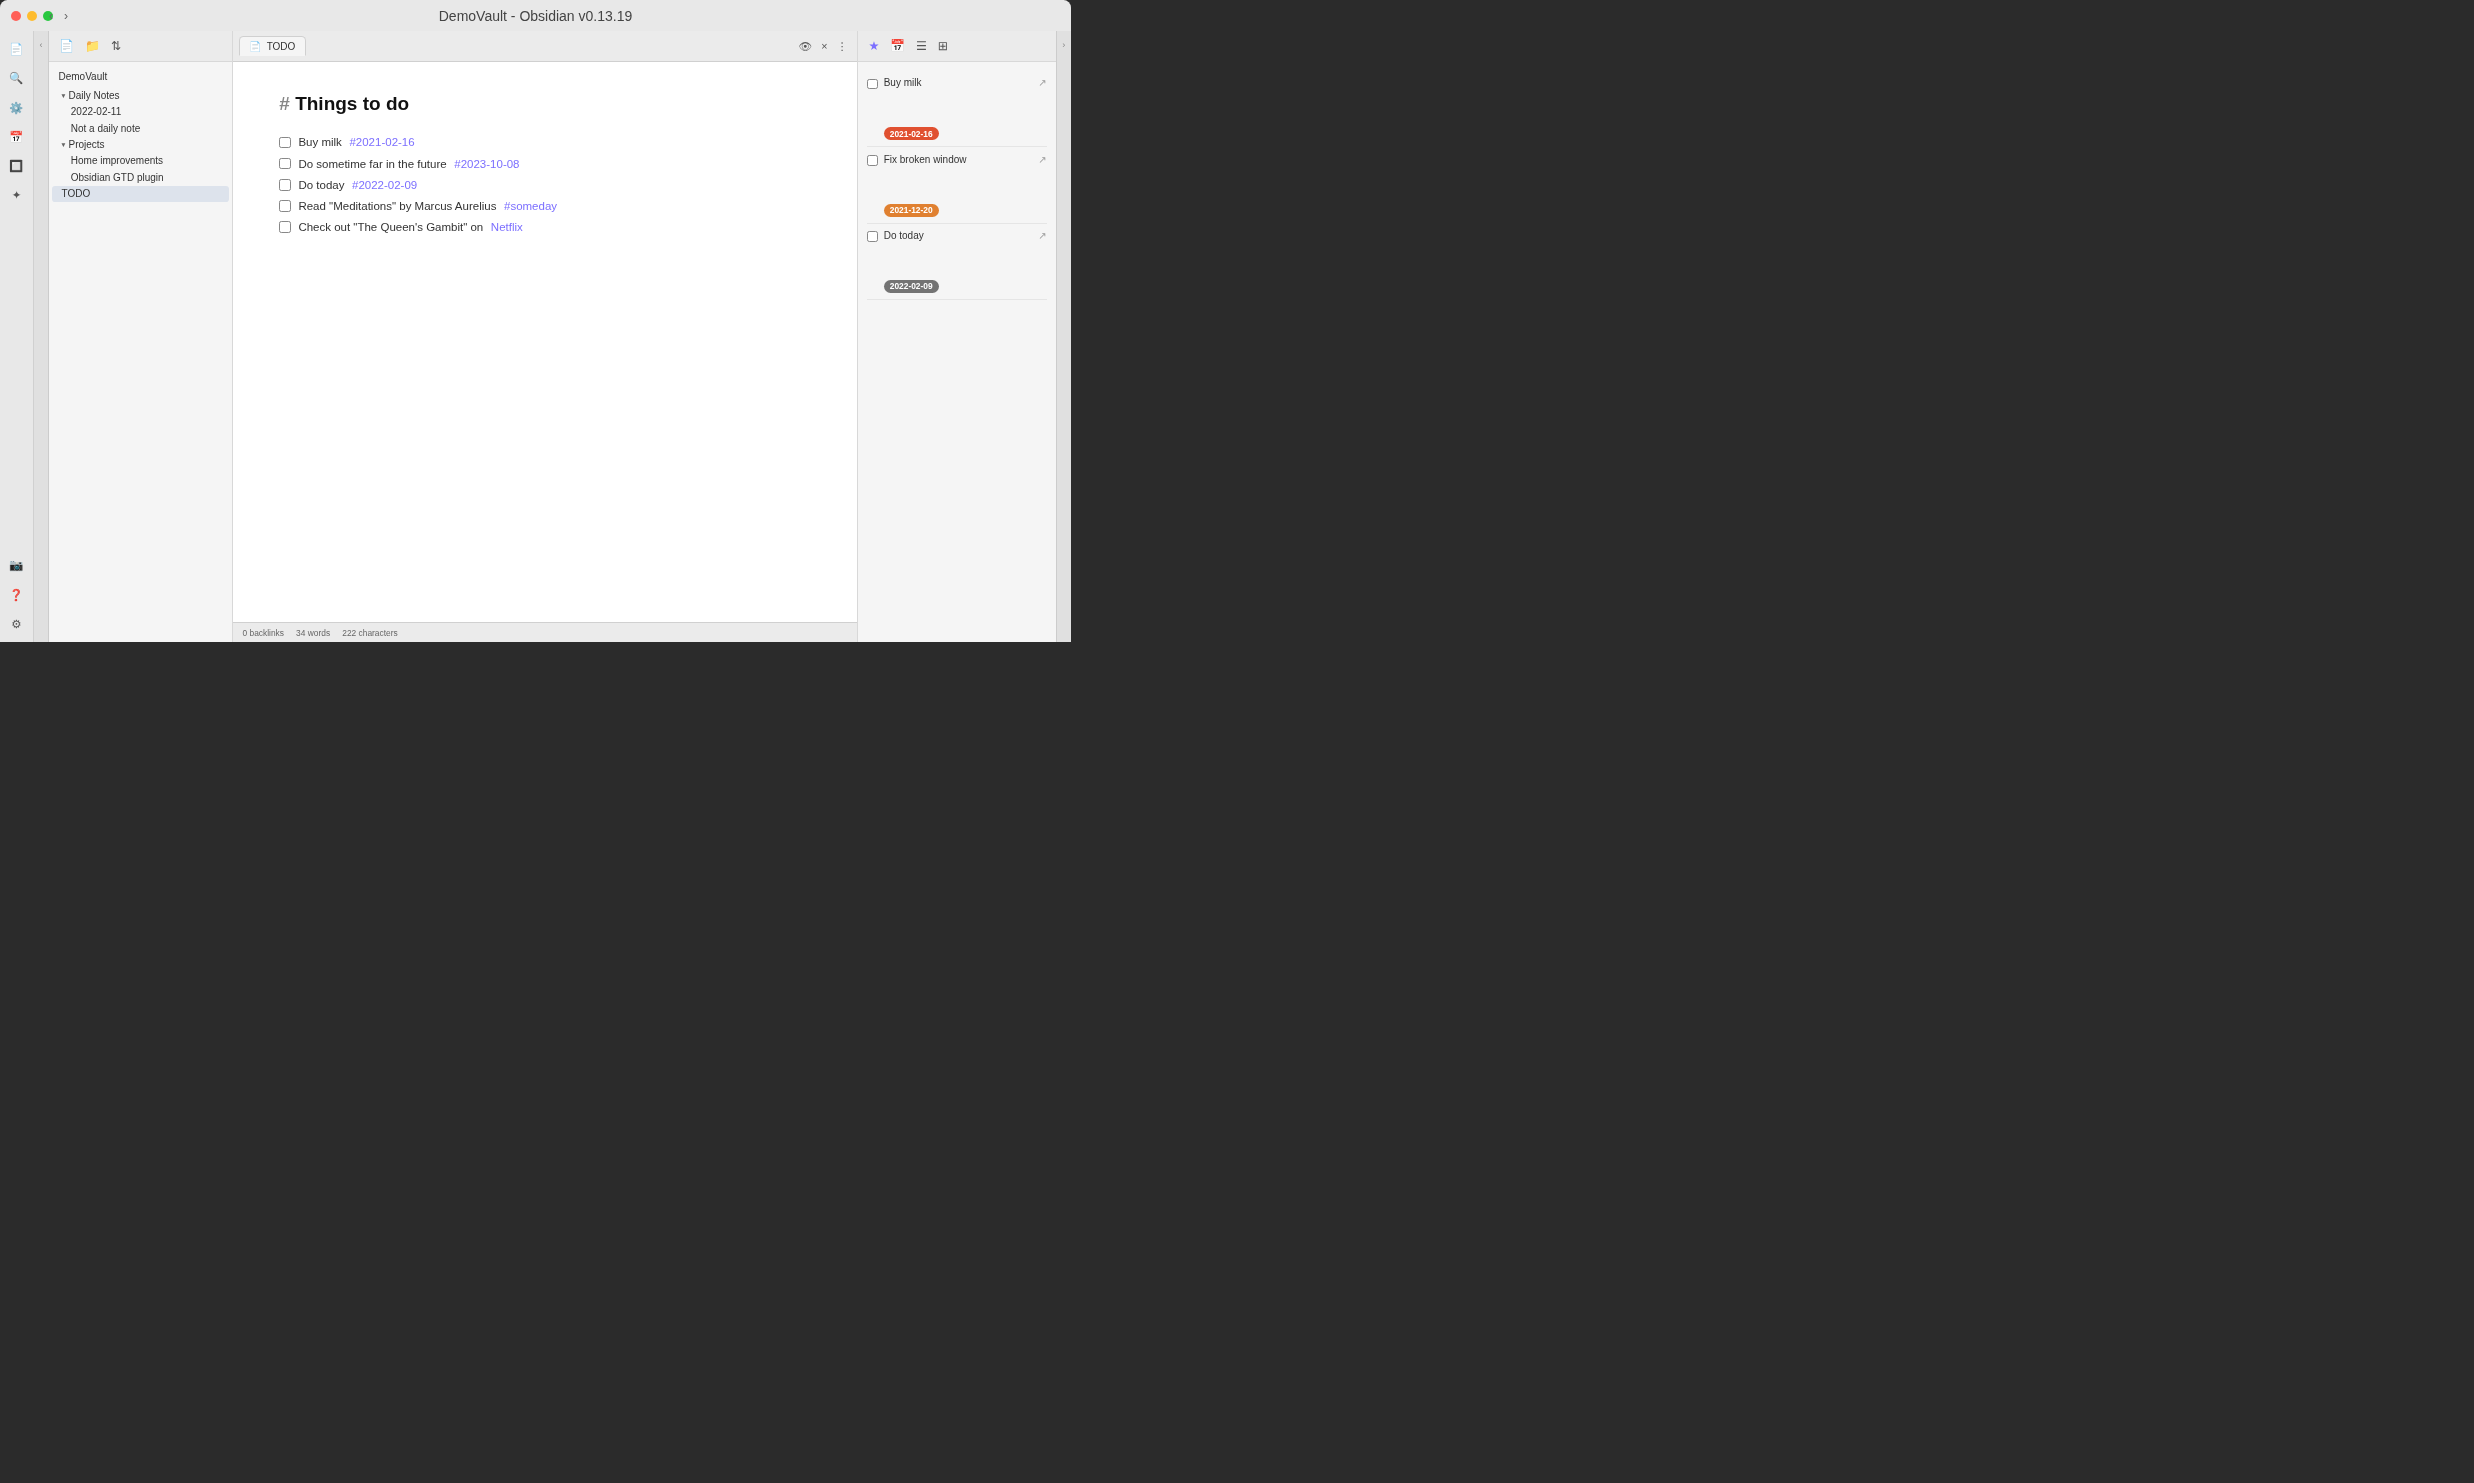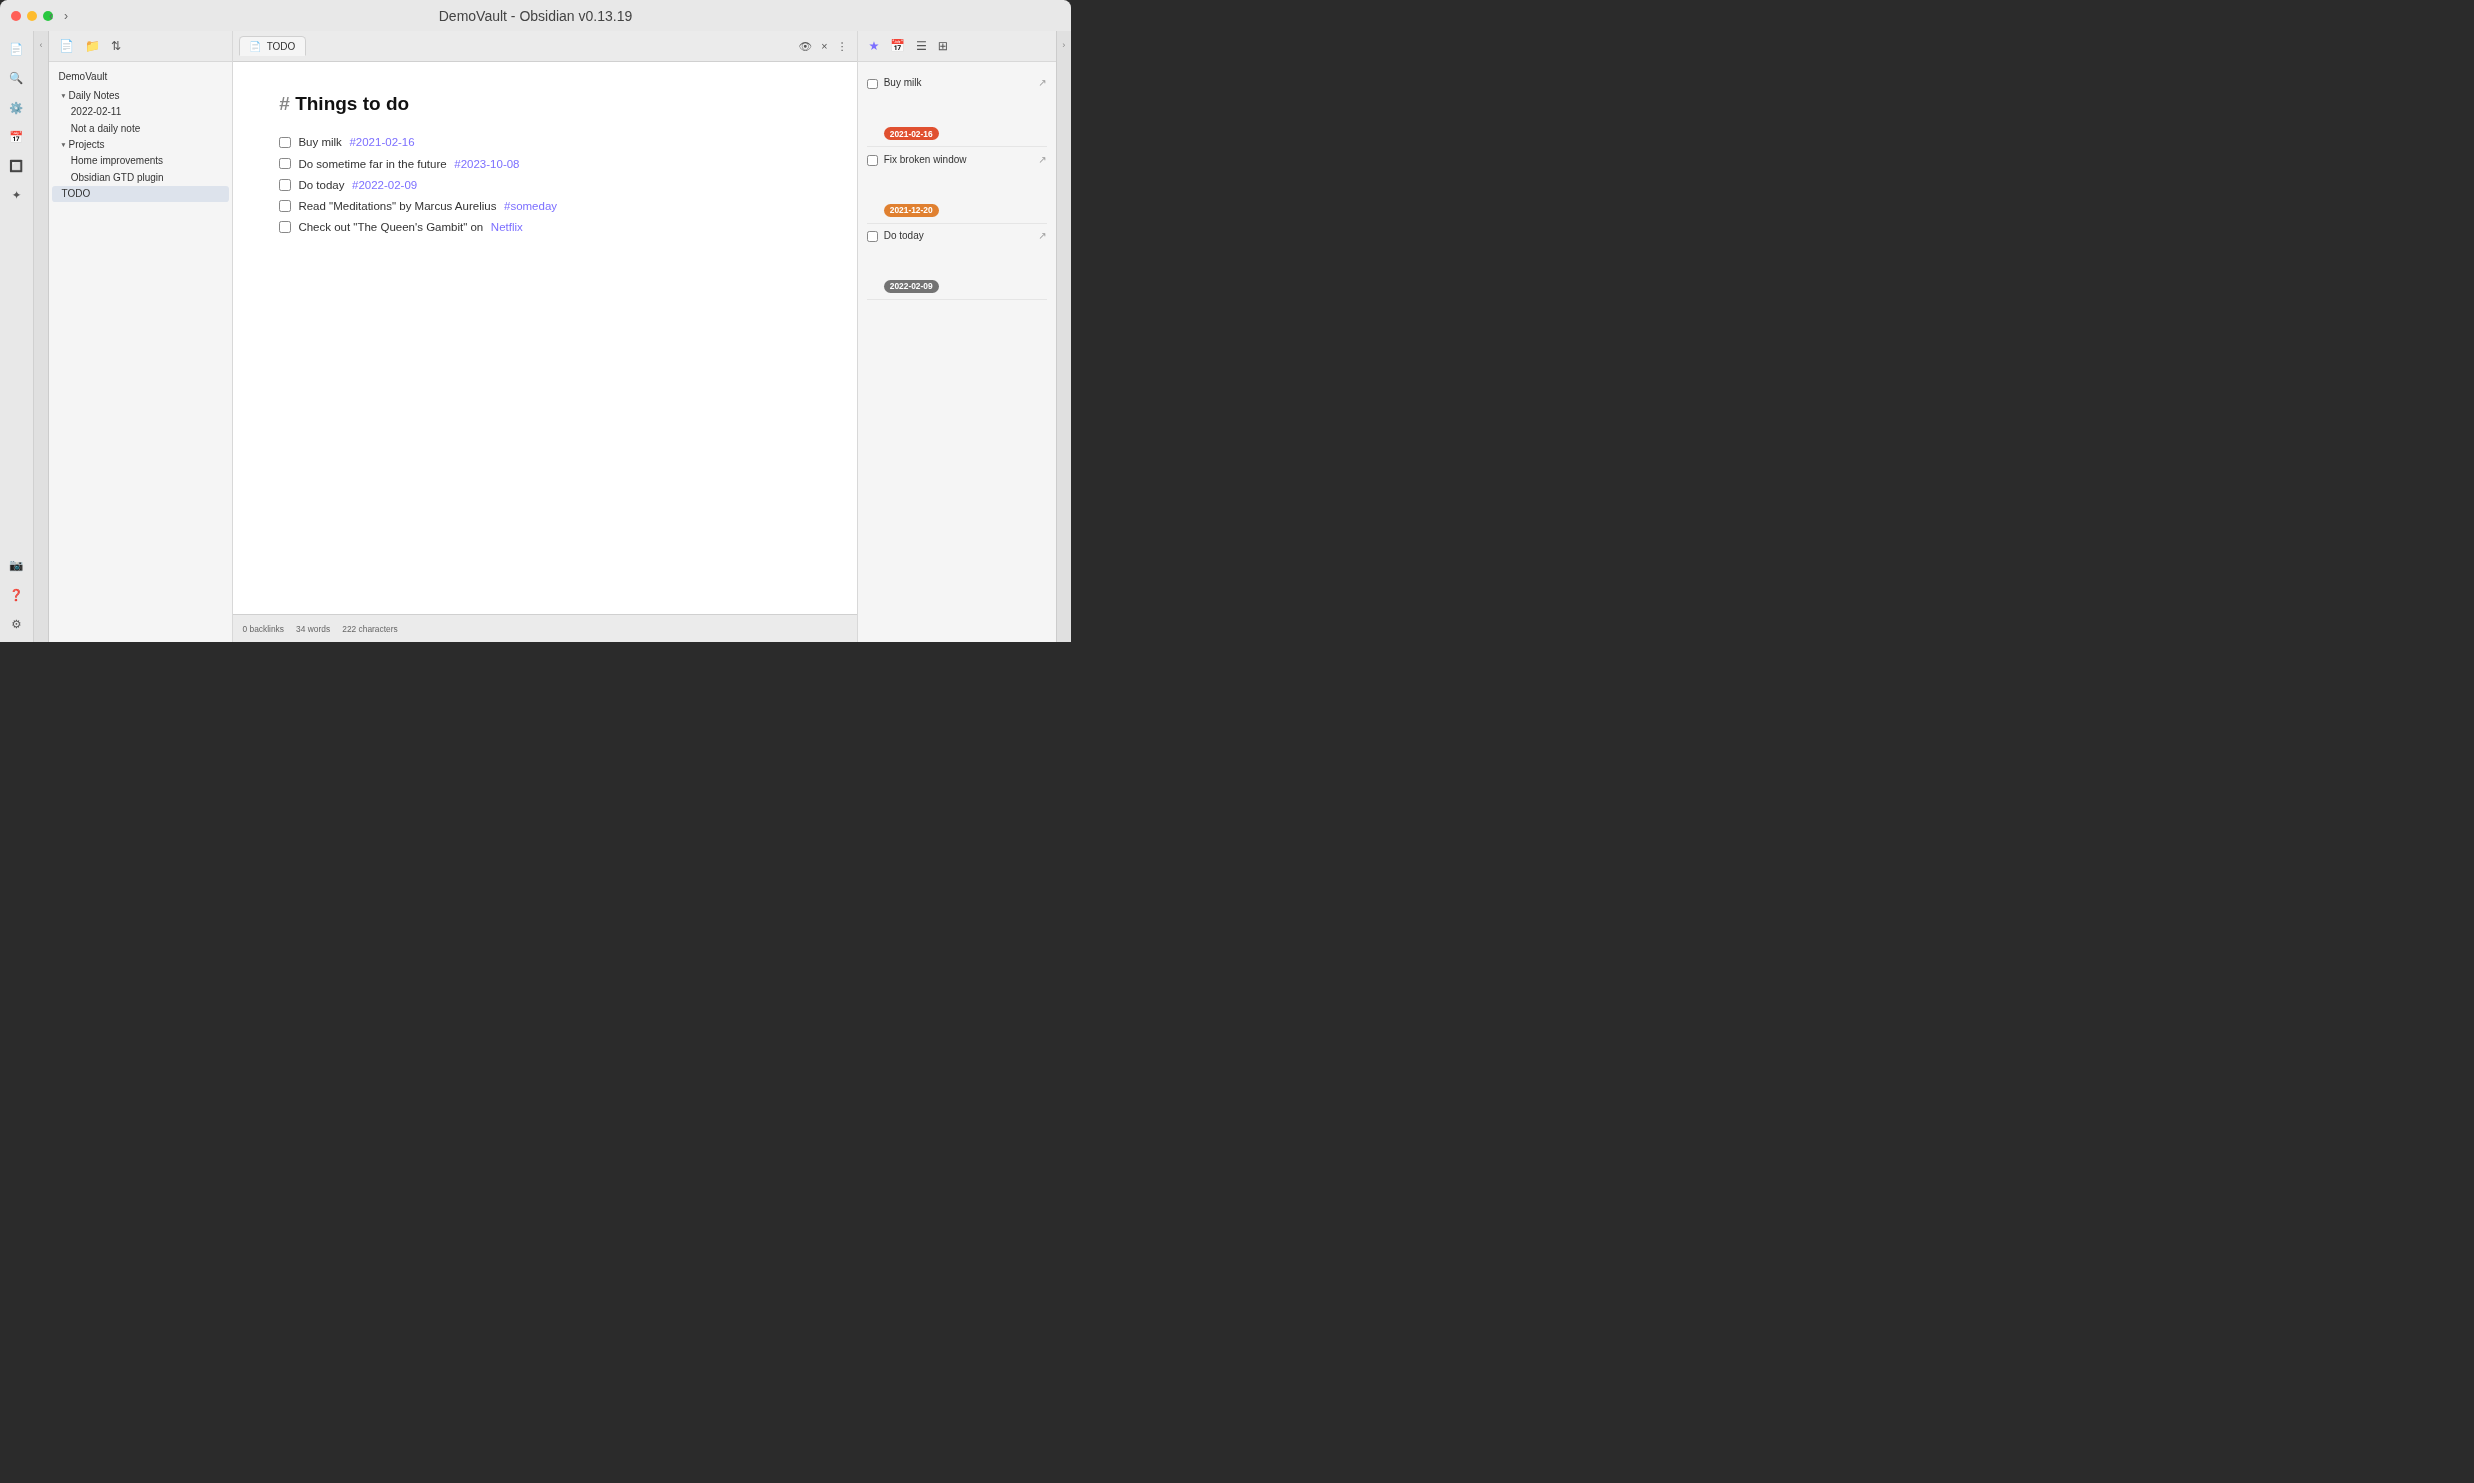--- a/index.html
+++ b/index.html
@@ -248,21 +248,21 @@
       background: white;
       cursor: pointer;
     }
     .todo-link {
       color: #7c6fff;
       text-decoration: none;
     }
 
     
     .status-bar {
-      height: 28px;
+      height: 20px;
       background: #ebebeb;
       border-top: 0.8px solid #d0d0d0;
       display: flex;
       align-items: center;
       padding: 0 9.2px;
       gap: 12.2px;
       font-size: 8.4px;
       color: #666;
     }
 

